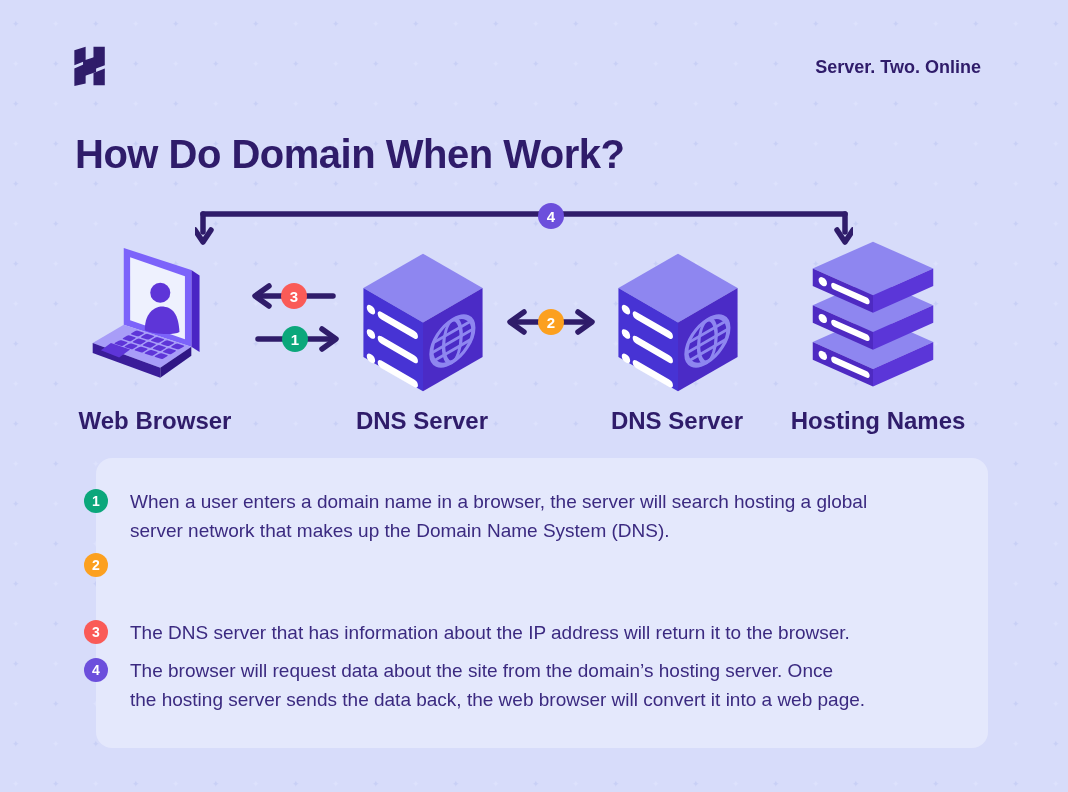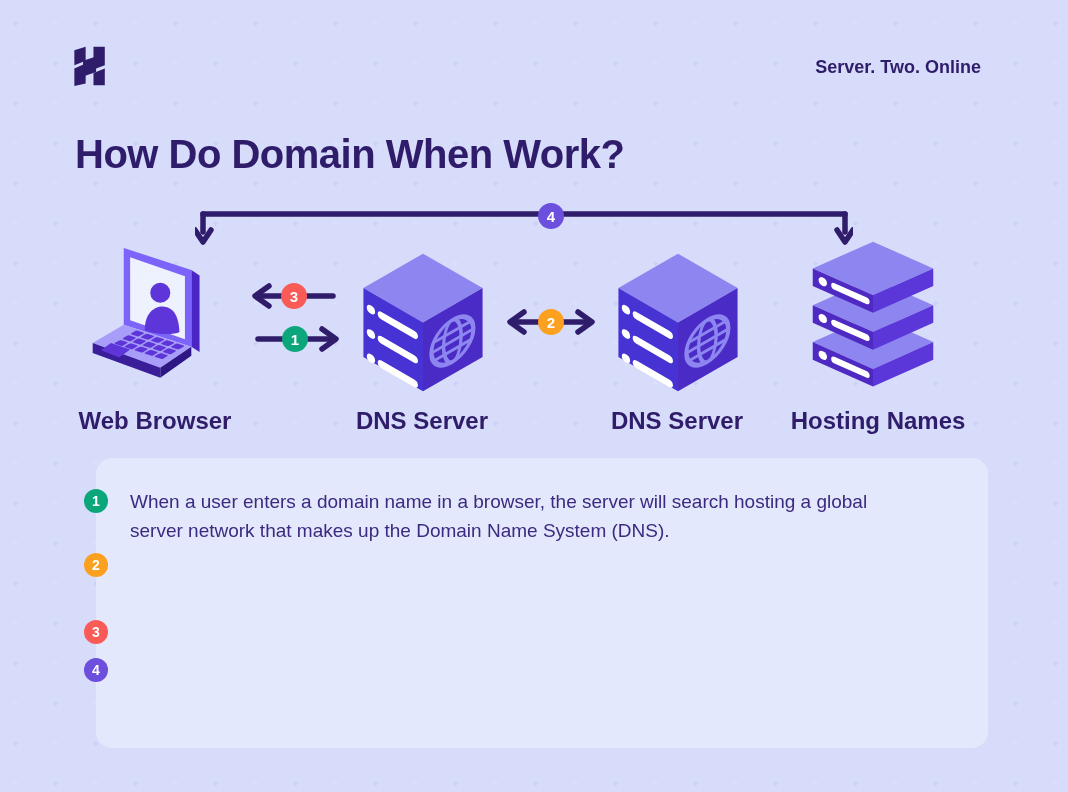--- a/index.html
+++ b/index.html
@@ -746,16 +746,19 @@
 
   <div class="panel"></div>
 
   <div class="badge step-badge c-green" style="left:84px; top:489px;">1</div>
   <div class="step-text" style="top:487px;">When a user enters a domain name in a browser, the server will search hosting a global
 server network that makes up the Domain Name System (DNS).</div>
 
   <div class="badge step-badge c-orange" style="left:84px; top:553px;">2</div>
 
   <div class="badge step-badge c-red" style="left:84px; top:620px;">3</div>
+  <div class="step-text" style="top:618px;">The DNS server that has information about the IP address will return it to the browser.</div>
 
   <div class="badge step-badge c-purple" style="left:84px; top:658px;">4</div>
+  <div class="step-text" style="top:656px;">The browser will request data about the site from the domain’s hosting server. Once
+the hosting server sends the data back, the web browser will convert it into a web page.</div>
 
 </div>
 
 </body></html>

